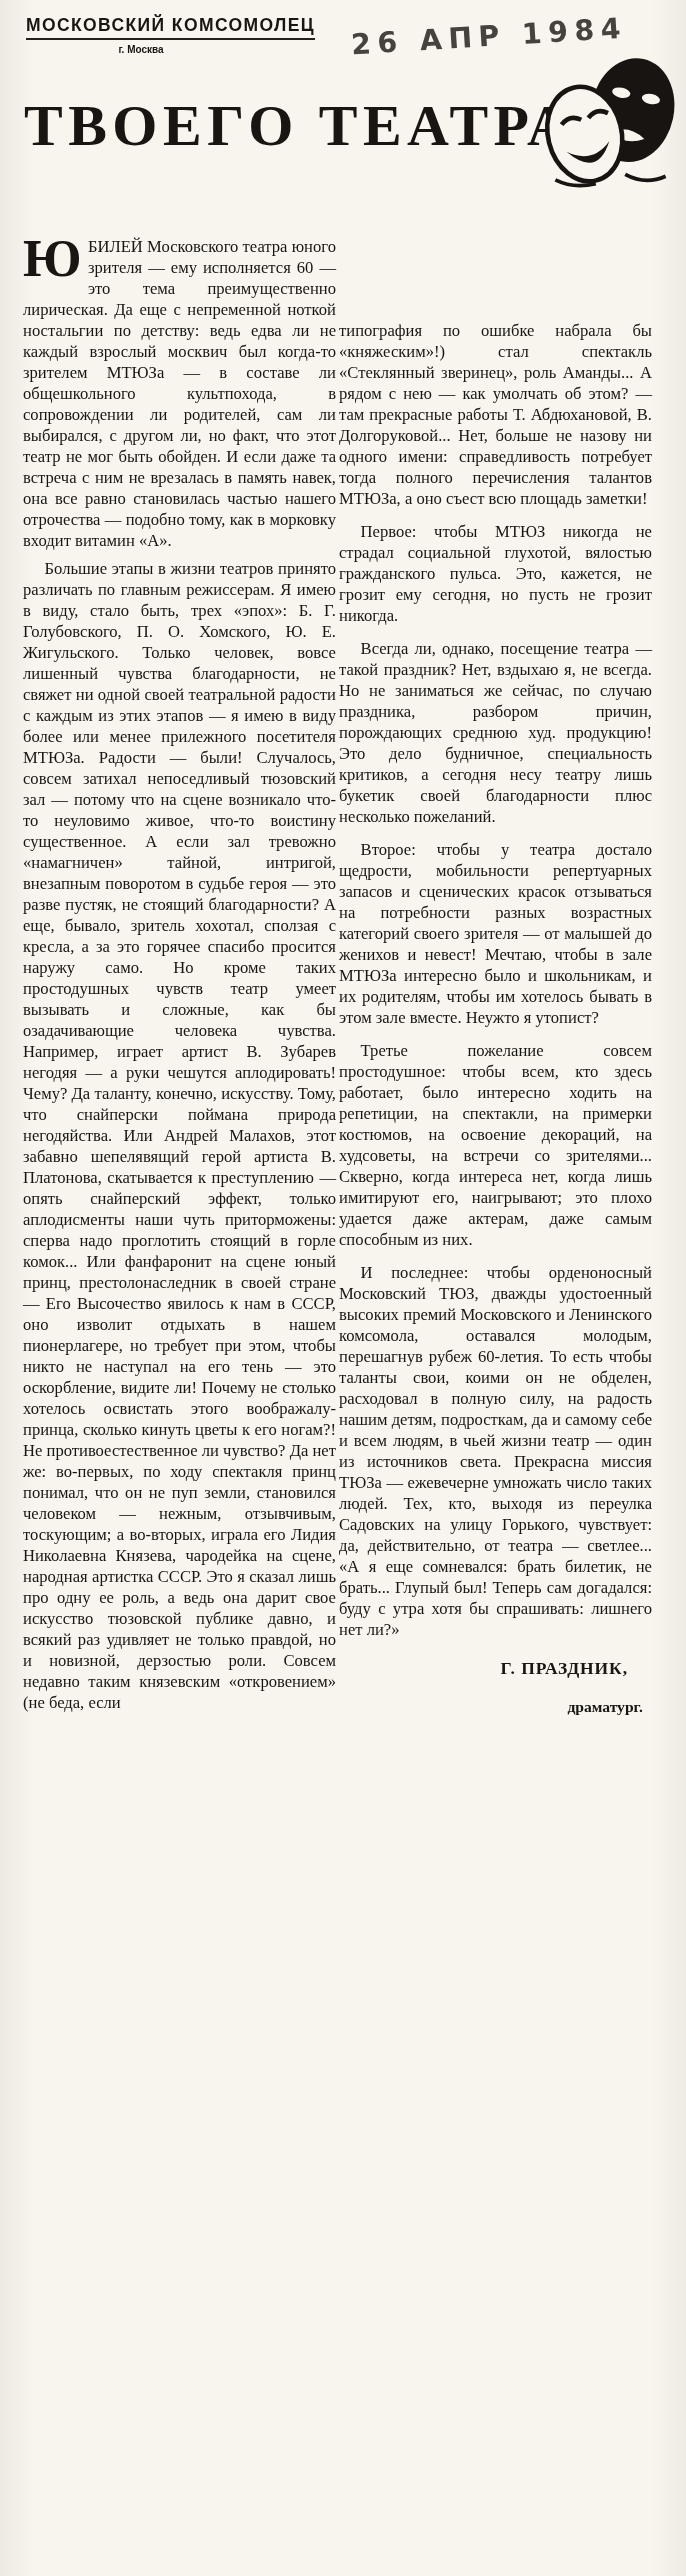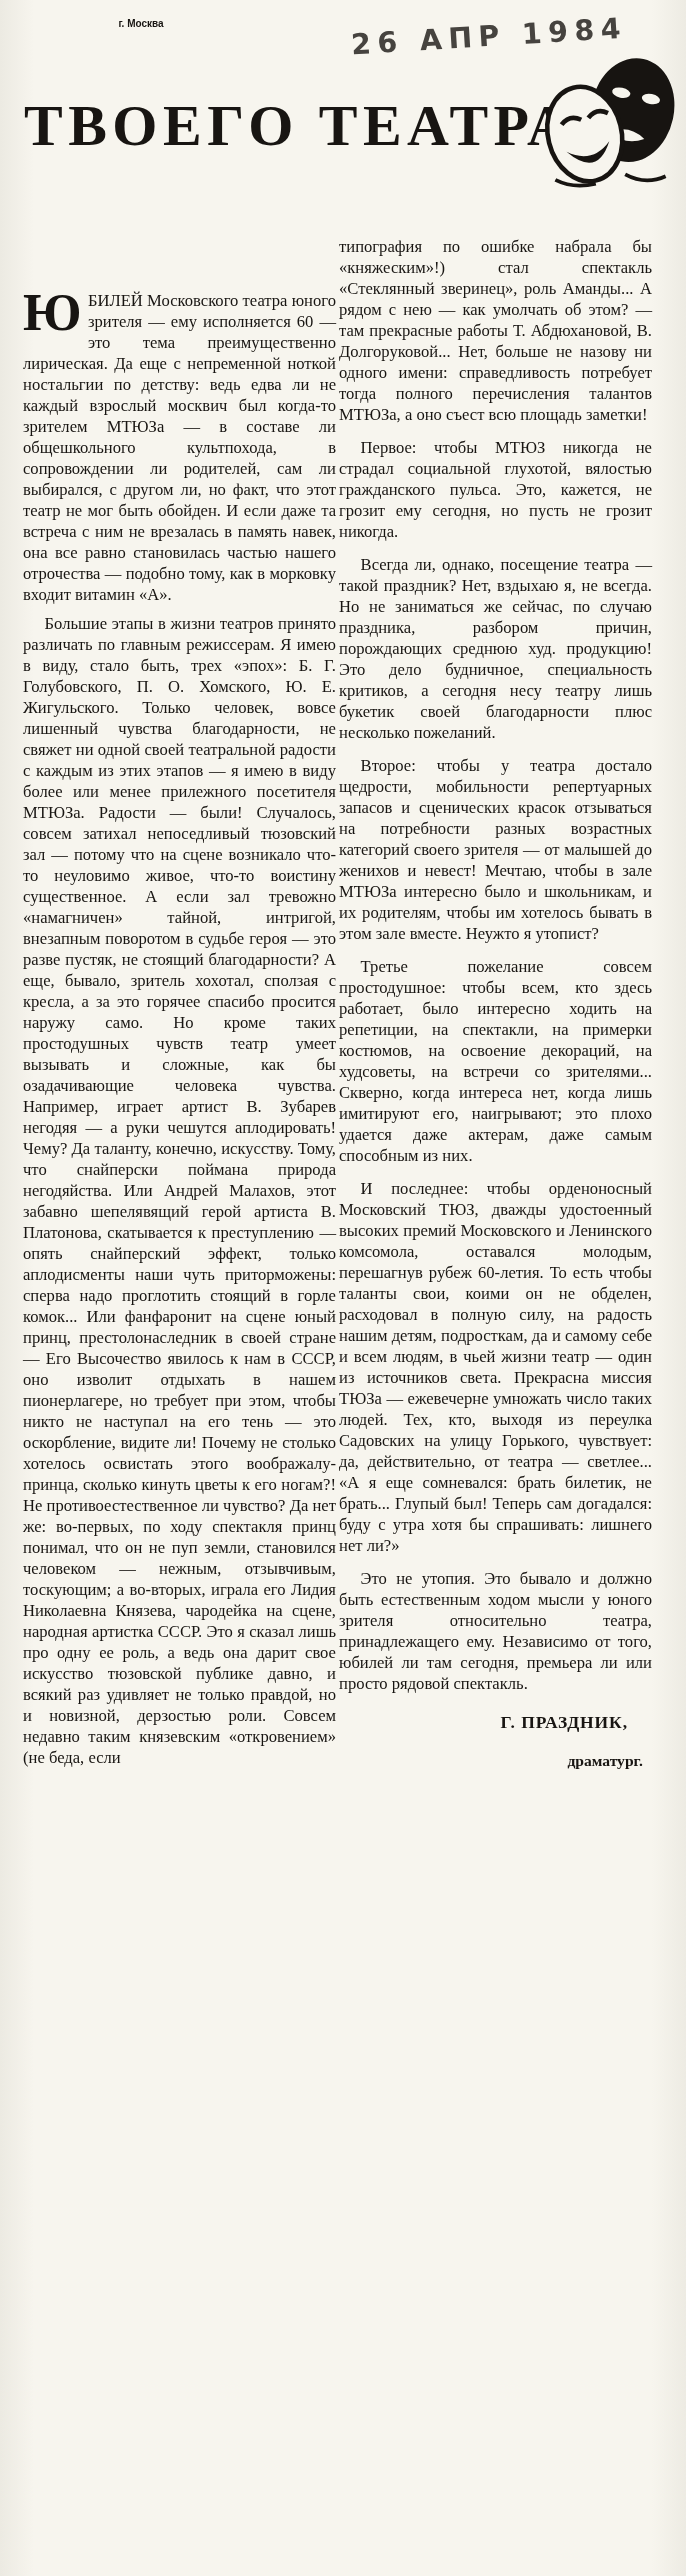--- a/index.html
+++ b/index.html
@@ -55,20 +55,21 @@
   .sig-name { font-size:17.5px; padding-right:24px; letter-spacing:0.9px; }
   .sig-role { font-size:15.6px; padding-right:9.2px; margin-top:17px; }
 </style>
 </head>
 <body>
 
 <div class="page">
 
   <header class="masthead">
     <div>
+      <div class="paper-name">МОСКОВСКИЙ КОМСОМОЛЕЦ</div>
       <div class="paper-city">г. Москва</div>
     </div>
     <div class="date-stamp">26 АПР 1984</div>
   </header>
 
   <div class="headline-block">
     <div class="headline-line2">ТВОЕГО ТЕАТРА</div>
     <div class="masks">
       <svg viewBox="0 0 160 152" width="147" height="140" aria-hidden="true">
 
@@ -99,21 +100,20 @@
       <p>Большие этапы в жизни театров принято различать по главным режиссерам. Я имею в виду, стало быть, трех «эпох»: Б. Г. Голубовского, П. О. Хомского, Ю. Е. Жигульского. Только человек, вовсе лишенный чувства благодарности, не свяжет ни одной своей театральной радости с каждым из этих этапов — я имею в виду более или менее прилежного посетителя МТЮЗа. Радости — были! Случалось, совсем затихал непоседливый тюзовский зал — потому что на сцене возникало что-то неуловимо живое, что-то воистину существенное. А если зал тревожно «намагничен» тайной, интригой, внезапным поворотом в судьбе героя — это разве пустяк, не стоящий благодарности? А еще, бывало, зритель хохотал, сползая с кресла, а за это горячее спасибо просится наружу само. Но кроме таких простодушных чувств театр умеет вызывать и сложные, как бы озадачивающие человека чувства. Например, играет артист В. Зубарев негодяя — а руки чешутся аплодировать! Чему? Да таланту, конечно, искусству. Тому, что снайперски поймана природа негодяйства. Или Андрей Малахов, этот забавно шепелявящий герой артиста В. Платонова, скатывается к преступлению — опять снайперский эффект, только аплодисменты наши чуть приторможены: сперва надо проглотить стоящий в горле комок... Или фанфаронит на сцене юный принц, престолонаследник в своей стране — Его Высочество явилось к нам в СССР, оно изволит отдыхать в нашем пионерлагере, но требует при этом, чтобы никто не наступал на его тень — это оскорбление, видите ли! Почему не столько хотелось освистать этого воображалу-принца, сколько кинуть цветы к его ногам?! Не противоестественное ли чувство? Да нет же: во-первых, по ходу спектакля принц понимал, что он не пуп земли, становился человеком — нежным, отзывчивым, тоскующим; а во-вторых, играла его Лидия Николаевна Князева, чародейка на сцене, народная артистка СССР. Это я сказал лишь про одну ее роль, а ведь она дарит свое искусство тюзовской публике давно, и всякий раз удивляет не только правдой, но и новизной, дерзостью роли. Совсем недавно таким князевским «откровением» (не беда, если</p>
     </section>
 
     <section class="col col-right">
       <p class="cont">типография по ошибке набрала бы «княжеским»!) стал спектакль «Стеклянный зверинец», роль Аманды... А рядом с нею — как умолчать об этом? — там прекрасные работы Т. Абдюхановой, В. Долгоруковой... Нет, больше не назову ни одного имени: справедливость потребует тогда полного перечисления талантов МТЮЗа, а оно съест всю площадь заметки!</p>
       <p>Первое: чтобы МТЮЗ никогда не страдал социальной глухотой, вялостью гражданского пульса. Это, кажется, не грозит ему сегодня, но пусть не грозит никогда.</p>
       <p>Всегда ли, однако, посещение театра — такой праздник? Нет, вздыхаю я, не всегда. Но не заниматься же сейчас, по случаю праздника, разбором причин, порождающих среднюю худ. продукцию! Это дело будничное, специальность критиков, а сегодня несу театру лишь букетик своей благодарности плюс несколько пожеланий.</p>
       <p>Второе: чтобы у театра достало щедрости, мобильности репертуарных запасов и сценических красок отзываться на потребности разных возрастных категорий своего зрителя — от малышей до женихов и невест! Мечтаю, чтобы в зале МТЮЗа интересно было и школьникам, и их родителям, чтобы им хотелось бывать в этом зале вместе. Неужто я утопист?</p>
       <p>Третье пожелание совсем простодушное: чтобы всем, кто здесь работает, было интересно ходить на репетиции, на спектакли, на примерки костюмов, на освоение декораций, на худсоветы, на встречи со зрителями... Скверно, когда интереса нет, когда лишь имитируют его, наигрывают; это плохо удается даже актерам, даже самым способным из них.</p>
       <p>И последнее: чтобы орденоносный Московский ТЮЗ, дважды удостоенный высоких премий Московского и Ленинского комсомола, оставался молодым, перешагнув рубеж 60-летия. То есть чтобы таланты свои, коими он не обделен, расходовал в полную силу, на радость нашим детям, подросткам, да и самому себе и всем людям, в чьей жизни театр — один из источников света. Прекрасна миссия ТЮЗа — ежевечерне умножать число таких людей. Тех, кто, выходя из переулка Садовских на улицу Горького, чувствует: да, действительно, от театра — светлее... «А я еще сомневался: брать билетик, не брать... Глупый был! Теперь сам догадался: буду с утра хотя бы спрашивать: лишнего нет ли?»</p>
-      <p>Это не утопия. Это бывало и должно быть естественным ходом мысли у юного зрителя относительно театра, принадлежащего ему. Независимо от того, юбилей ли там сегодня, премьера ли или просто рядовой спектакль.</p>
       <div class="signature">
         <div class="sig-name">Г. ПРАЗДНИК,</div>
         <div class="sig-role">драматург.</div>
       </div>
     </section>
 
   </main>
 </div>
 
 

